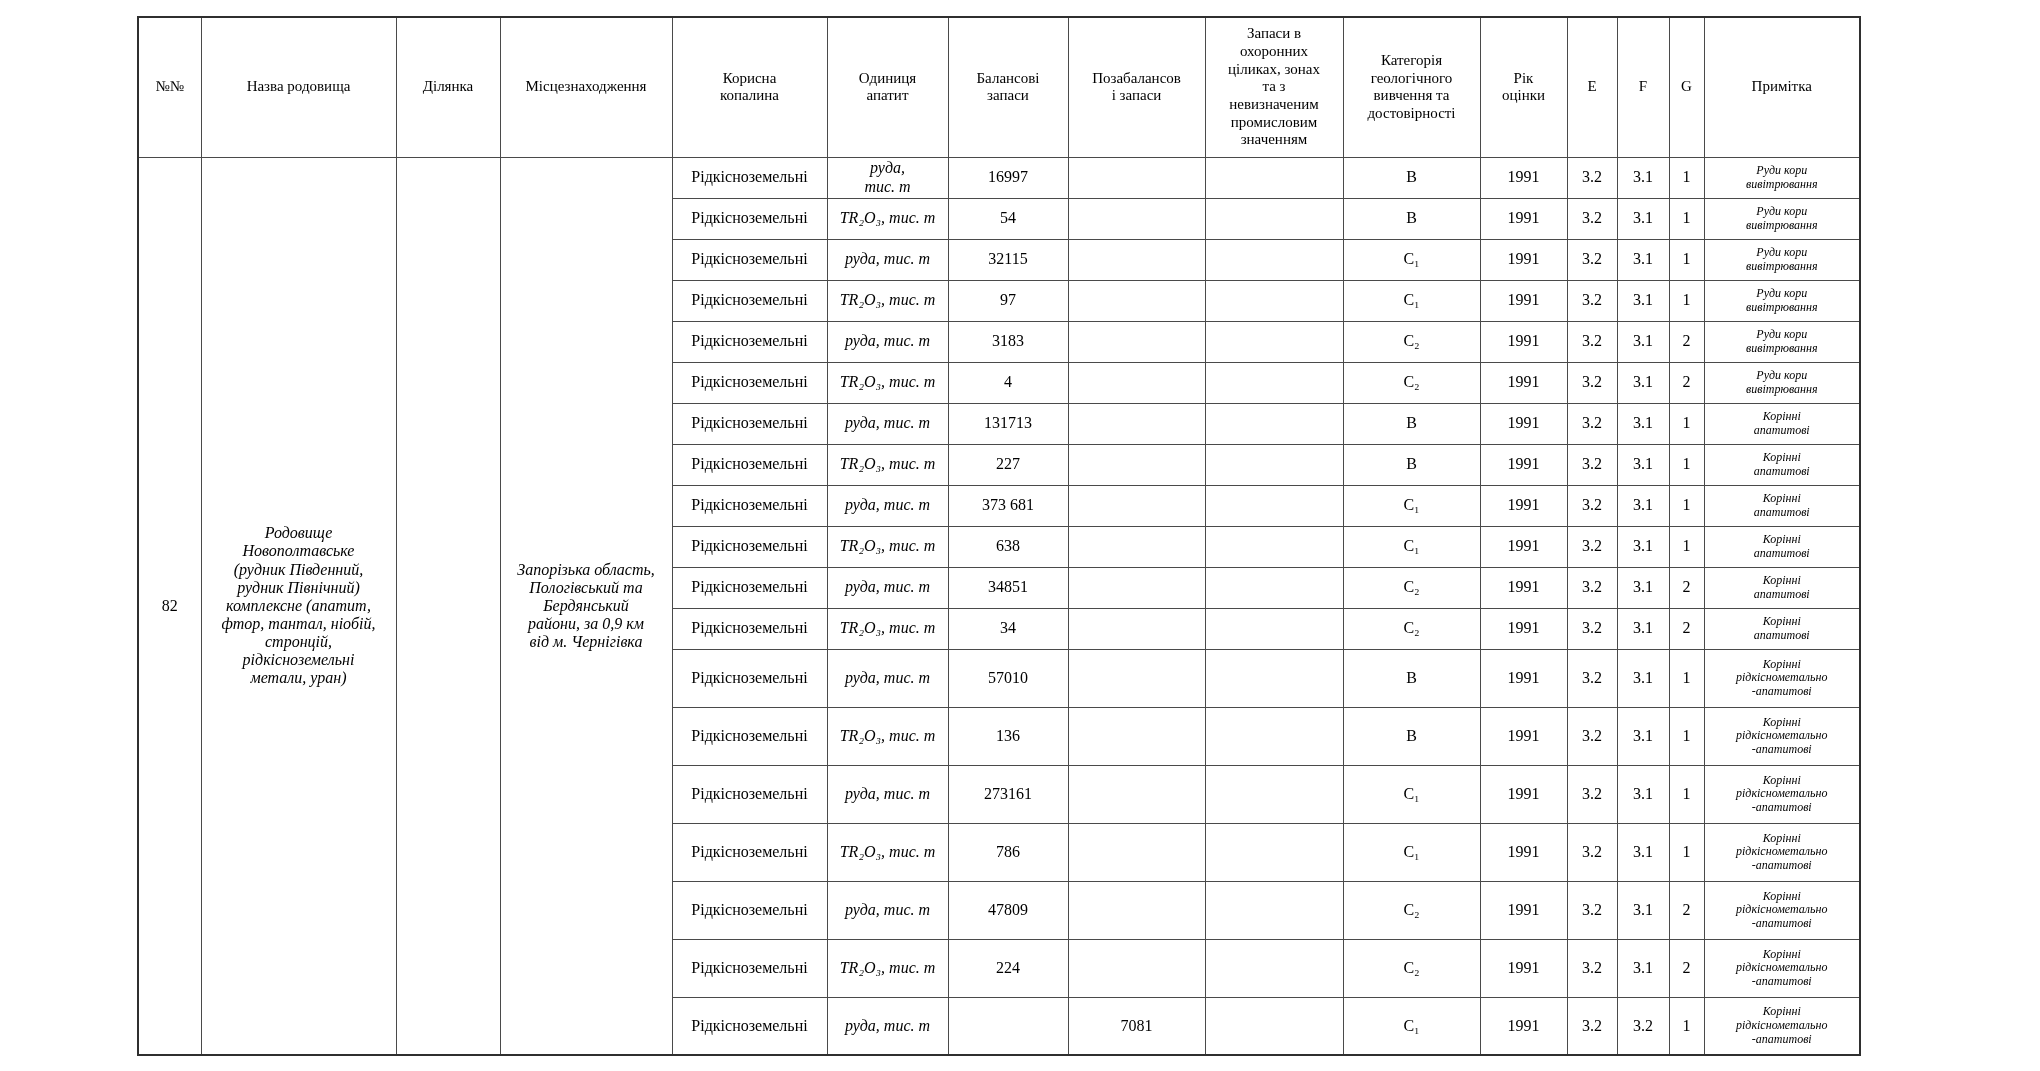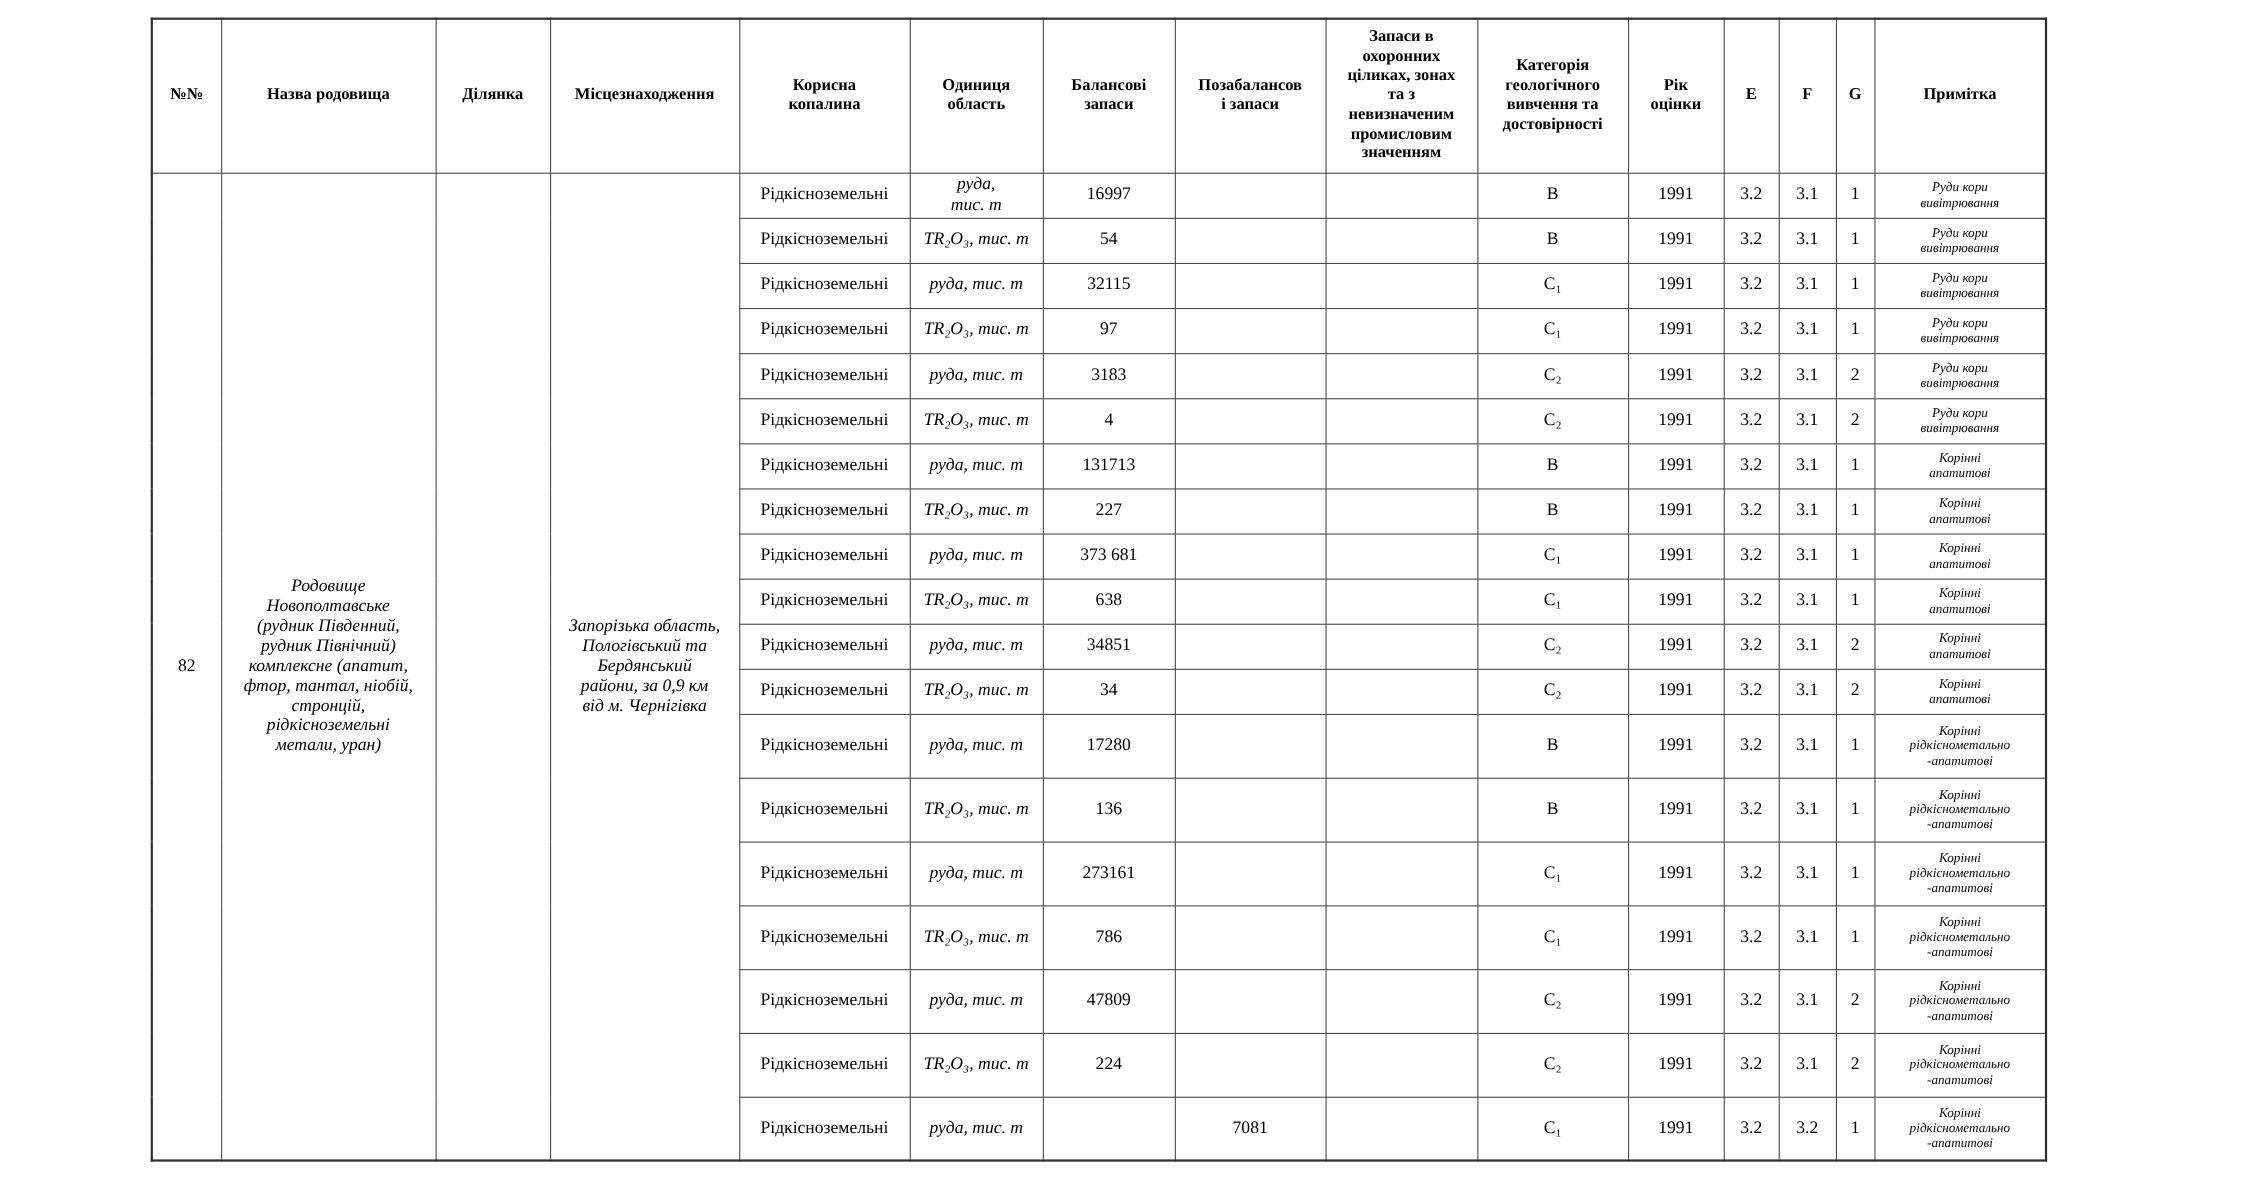--- a/index.html
+++ b/index.html
@@ -13,21 +13,21 @@
     border:2px solid #2f2f2f;
   }
   .doc-table th,.doc-table td{
     border:1px solid #4a4a4a;
     text-align:center;vertical-align:middle;
     padding:1px 3px;overflow:hidden;
     box-sizing:border-box;
   }
   thead tr{height:140px;}
   thead th{
-    font-size:15px;font-weight:bold;line-height:1.18;
+    font-size:15px;font-weight:normal;line-height:1.18;
     white-space:pre-line;border-bottom:2px solid #2f2f2f;margin-top:11px;
   }
   tbody td{font-size:16px;line-height:1.13;}
   tr.r-short{height:41px;}
   tr.r-tall{height:58px;}
   .pre{white-space:pre-line;font-style:italic;}
   .c-e,.c-f,.c-g{font-weight:normal;}
   .c-note{font-size:12px;}
 </style>
 </head>
@@ -53,21 +53,21 @@
   </colgroup>
   <thead>
     <tr>
       <th>№№</th>
       <th>Назва родовища</th>
       <th>Ділянка</th>
       <th>Місцезнаходження</th>
       <th>Корисна
 копалина</th>
       <th>Одиниця
-область</th>
+апатит</th>
       <th>Балансові
 запаси</th>
       <th>Позабалансов
 і запаси</th>
       <th>Запаси в
 охоронних
 ціликах, зонах
 та з
 невизначеним
 промисловим
@@ -266,21 +266,21 @@
         <td class="c-year">1991</td>
         <td class="c-e">3.2</td>
         <td class="c-f">3.1</td>
         <td class="c-g">2</td>
         <td class="c-note pre">Корінні
 апатитові</td>
       </tr>
       <tr class="r-tall">
         <td class="c-mineral">Рідкісноземельні</td>
         <td class="c-unit pre">руда, тис. т</td>
-        <td class="c-balance">17280</td>
+        <td class="c-balance">57010</td>
         <td class="c-offbalance"></td>
         <td class="c-protected"></td>
         <td class="c-category">В</td>
         <td class="c-year">1991</td>
         <td class="c-e">3.2</td>
         <td class="c-f">3.1</td>
         <td class="c-g">1</td>
         <td class="c-note pre">Корінні
 рідкіснометально
 -апатитові</td>

